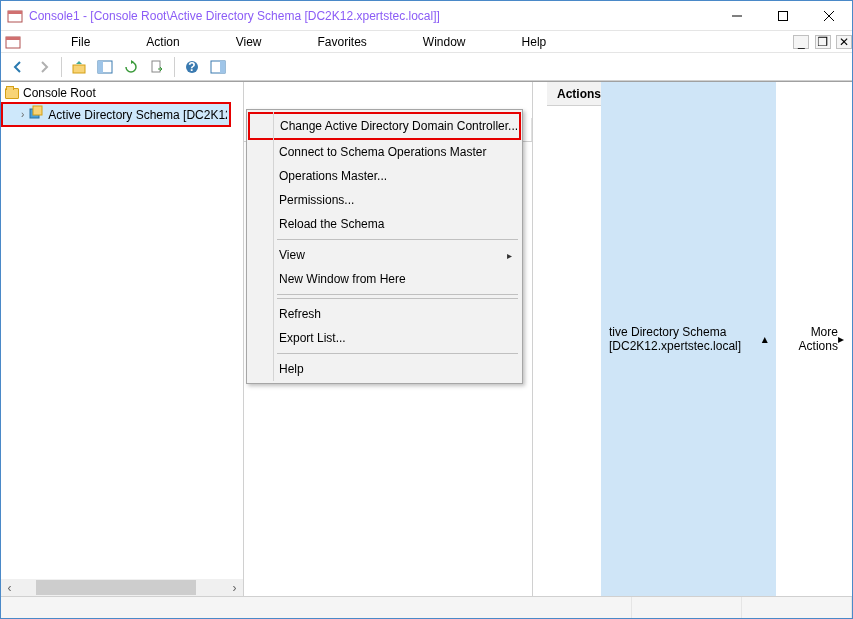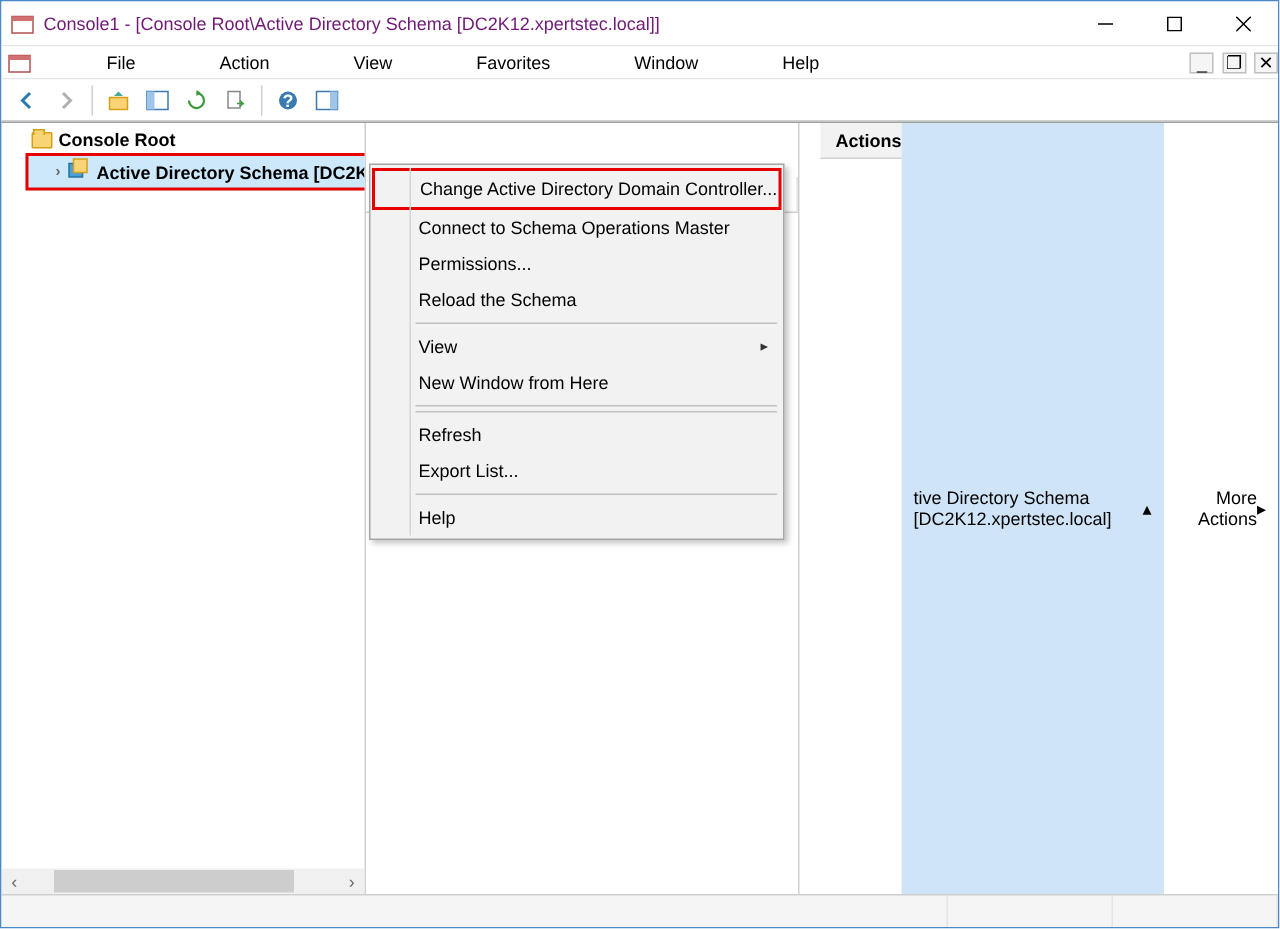--- a/index.html
+++ b/index.html
@@ -3,40 +3,40 @@
 <meta charset="utf-8">
 <style>
 * { box-sizing: border-box; margin: 0; padding: 0; font-family: "Segoe UI", Tahoma, sans-serif; font-size: 12px; }
 body { background: #fff; width: 853px; height: 619px; overflow: hidden; }
 
 .window { width: 853px; height: 619px; border: 1px solid #4a89c8; display: flex; flex-direction: column; background: #fff; }
 
 
 .titlebar { height: 30px; background: #fff; display: flex; align-items: center; padding-left: 6px; border-bottom: 1px solid #e5e5e5; }
 .titlebar .app-icon { width: 16px; height: 16px; margin-right: 6px; }
-.titlebar .title-text { flex: 1; color: #701a75; }
+.titlebar .title-text { flex: 1; color: #8b5cf6; }
 .titlebar .win-controls { display: flex; }
 .titlebar .win-btn { width: 46px; height: 30px; display: flex; align-items: center; justify-content: center; }
 .titlebar .win-btn svg { width: 10px; height: 10px; }
 
 
 .menubar { height: 22px; display: flex; align-items: center; padding-left: 4px; background: #fff; border-bottom: 1px solid #e5e5e5; gap: 36px; }
 .menubar .menu-item { padding: 2px 10px; }
 .menubar .spacer { flex: 1; }
 .menubar .doc-ctrls span { display: inline-flex; width: 16px; height: 14px; border: 1px solid #c0c0c0; margin-left: 2px; align-items: center; justify-content: center; background: #f5f5f5; }
 
 
 .toolbar { height: 28px; display: flex; align-items: center; padding: 2px 6px; gap: 4px; background: #fff; border-bottom: 1px solid #d0d0d0; }
 .toolbar .tbtn { width: 22px; height: 22px; display: flex; align-items: center; justify-content: center; border: 1px solid transparent; }
 .toolbar .sep { width: 1px; height: 20px; background: #d0d0d0; margin: 0 2px; }
 
 
 .main { flex: 1; display: flex; border-top: 1px solid #a0a0a0; overflow: hidden; }
 .tree-pane { width: 243px; border-right: 1px solid #d0d0d0; display: flex; flex-direction: column; background: #fff; overflow: hidden; position: relative; }
-.tree-body { flex: 1; padding: 2px 16px; overflow: hidden; font-weight: bold; }
+.tree-body { flex: 1; padding: 2px 0; overflow: hidden; }
 .tree-root { display: flex; align-items: center; padding: 2px 4px; gap: 4px; }
 .tree-child { display: flex; align-items: center; padding: 1px 2px 1px 18px; gap: 4px; border: 2px solid #e60000; background: #cee8fb; width: 230px; white-space: nowrap; overflow: hidden; }
 .tree-child .label { overflow: hidden; text-overflow: clip; }
 .tree-hscroll { height: 17px; background: #f0f0f0; display: flex; align-items: center; }
 .tree-hscroll .thumb { width: 160px; height: 15px; background: #cdcdcd; margin-left: 18px; }
 .tree-hscroll .arrow { width: 17px; height: 17px; display:flex; align-items:center; justify-content:center; color:#666; }
 
 .list-pane { flex: 1; border-right: 1px solid #d0d0d0; display: flex; flex-direction: column; background: #fff; position: relative; }
 .list-header { height: 24px; border-bottom: 1px solid #d0d0d0; display: flex; align-items: center; margin-top: 36px; }
 .list-header .col { padding-left: 10px; border-right: 1px solid #e0e0e0; height: 100%; display:flex; align-items:center; }
@@ -217,20 +217,21 @@
     <div class="cell"></div>
     <div class="cell"></div>
     <div class="cell"></div>
   </div>
 
   <div class="context-menu">
     <div class="highlight-box">
         <div class="ci">Change Active Directory Domain Controller...</div>
       </div>
     <div class="ci">Connect to Schema Operations Master</div>
+    <div class="ci">Operations Master...</div>
     <div class="ci">Permissions...</div>
     <div class="ci">Reload the Schema</div>
     <div class="sep"></div>
     <div class="ci submenu">View</div>
     <div class="ci">New Window from Here</div>
     <div class="sep"></div>
     <div class="sep"></div>
     <div class="ci">Refresh</div>
     <div class="ci">Export List...</div>
     <div class="sep"></div>

